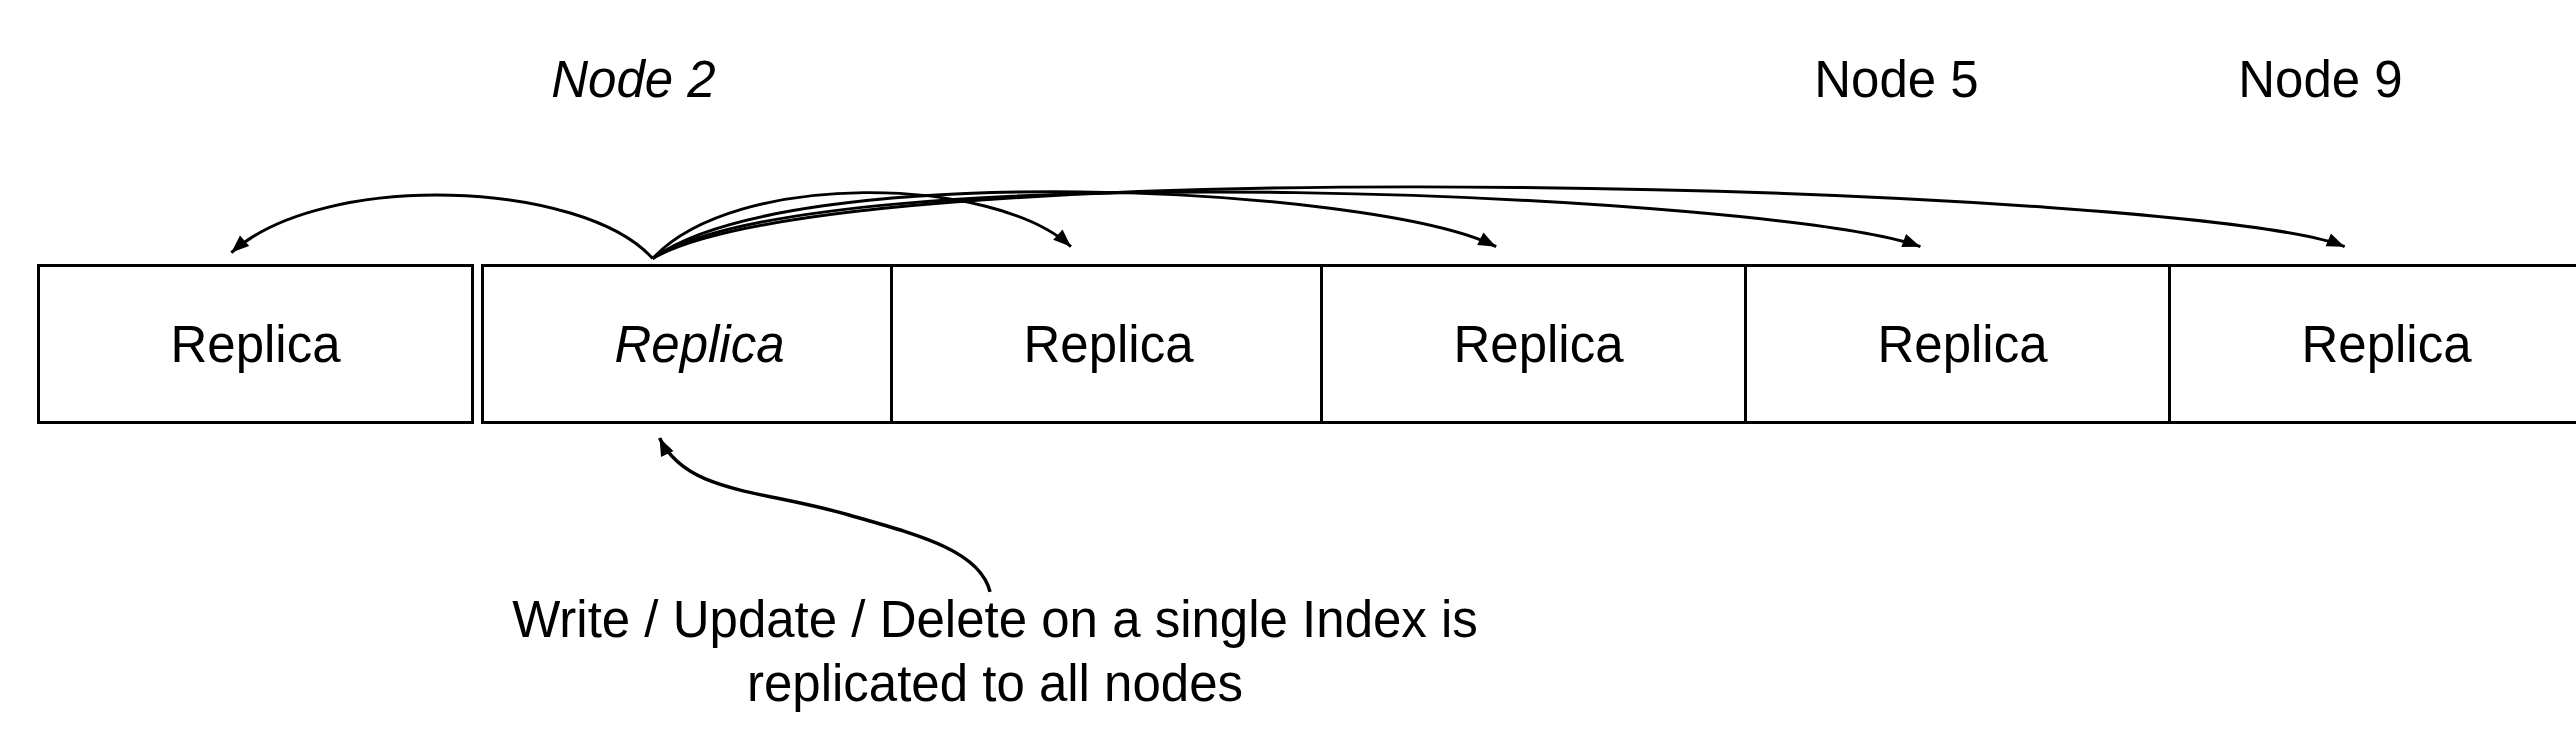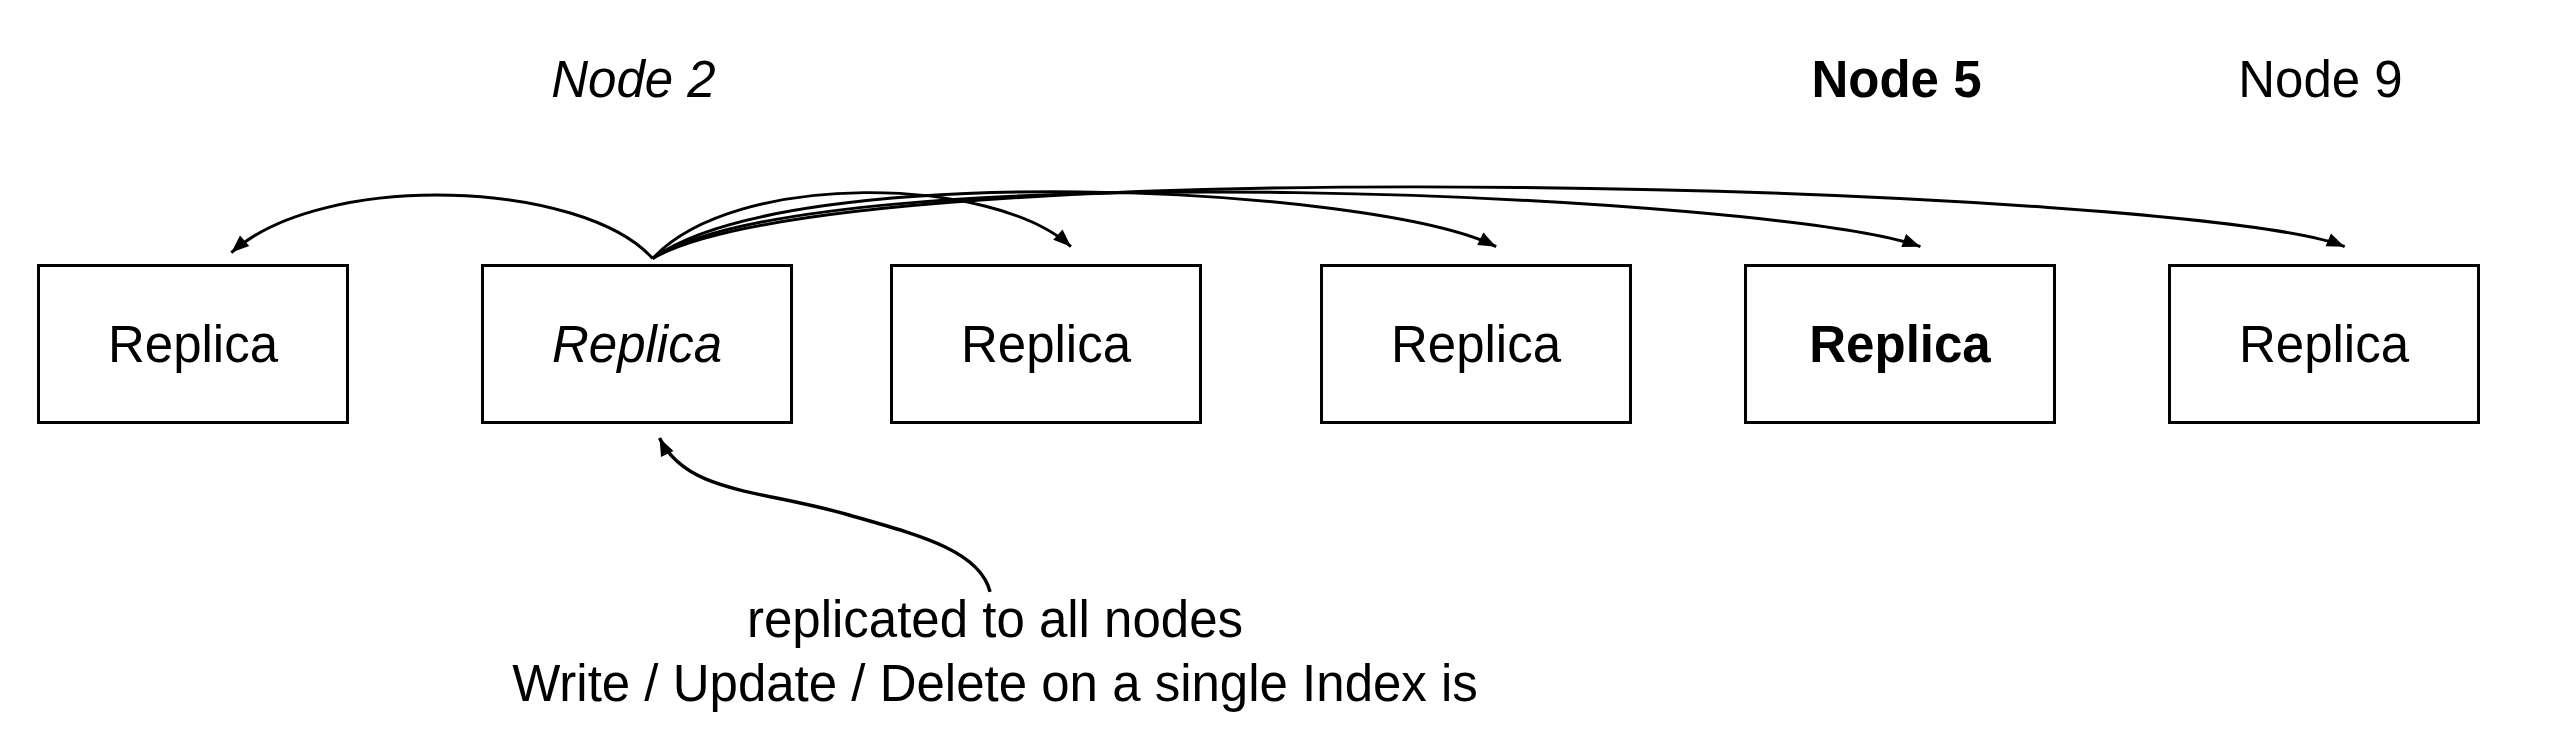--- a/index.html
+++ b/index.html
@@ -31,37 +31,37 @@
     line-height: 57px;
     margin-left: -35px;
     text-align: center;
     font-size: 51px;
     color: #000000;
     white-space: nowrap;
   }
   .node-box {
     position: absolute;
     top: 264px;
-    width: 312px;
+    width: 437px;
     height: 160px;
     box-sizing: border-box;
     border: 3px solid #000000;
     background: #ffffff;
     display: flex;
     align-items: center;
     justify-content: center;
     font-size: 51px;
     color: #000000;
   }
   
   .c1 { left: 37px; }
   .c2 { left: 481px; font-style: italic; }
   .c3 { left: 890px; }
   .c4 { left: 1320px; }
-  .c5 { left: 1744px; font-weight: bold; }
+  .c5 { left: 1744px; }
   .c6 { left: 2168px; }
 
   .annotation {
     position: absolute;
     left: 403px;
     top: 588px;
     width: 1184px;
     text-align: center;
     font-size: 51px;
     line-height: 64px;
@@ -111,18 +111,18 @@
     <span>Replica</span>
   </div>
   <div class="node-box c5">
     <span>Replica</span>
   </div>
   <div class="node-box c6">
     <span>Replica</span>
   </div>
 
   <div class="annotation">
+    <div>Write / Update / Delete on a single Index is</div>
     <div>replicated to all nodes</div>
-    <div>Write / Update / Delete on a single Index is</div>
   </div>
 
 </div>
 
 
 </body></html>

